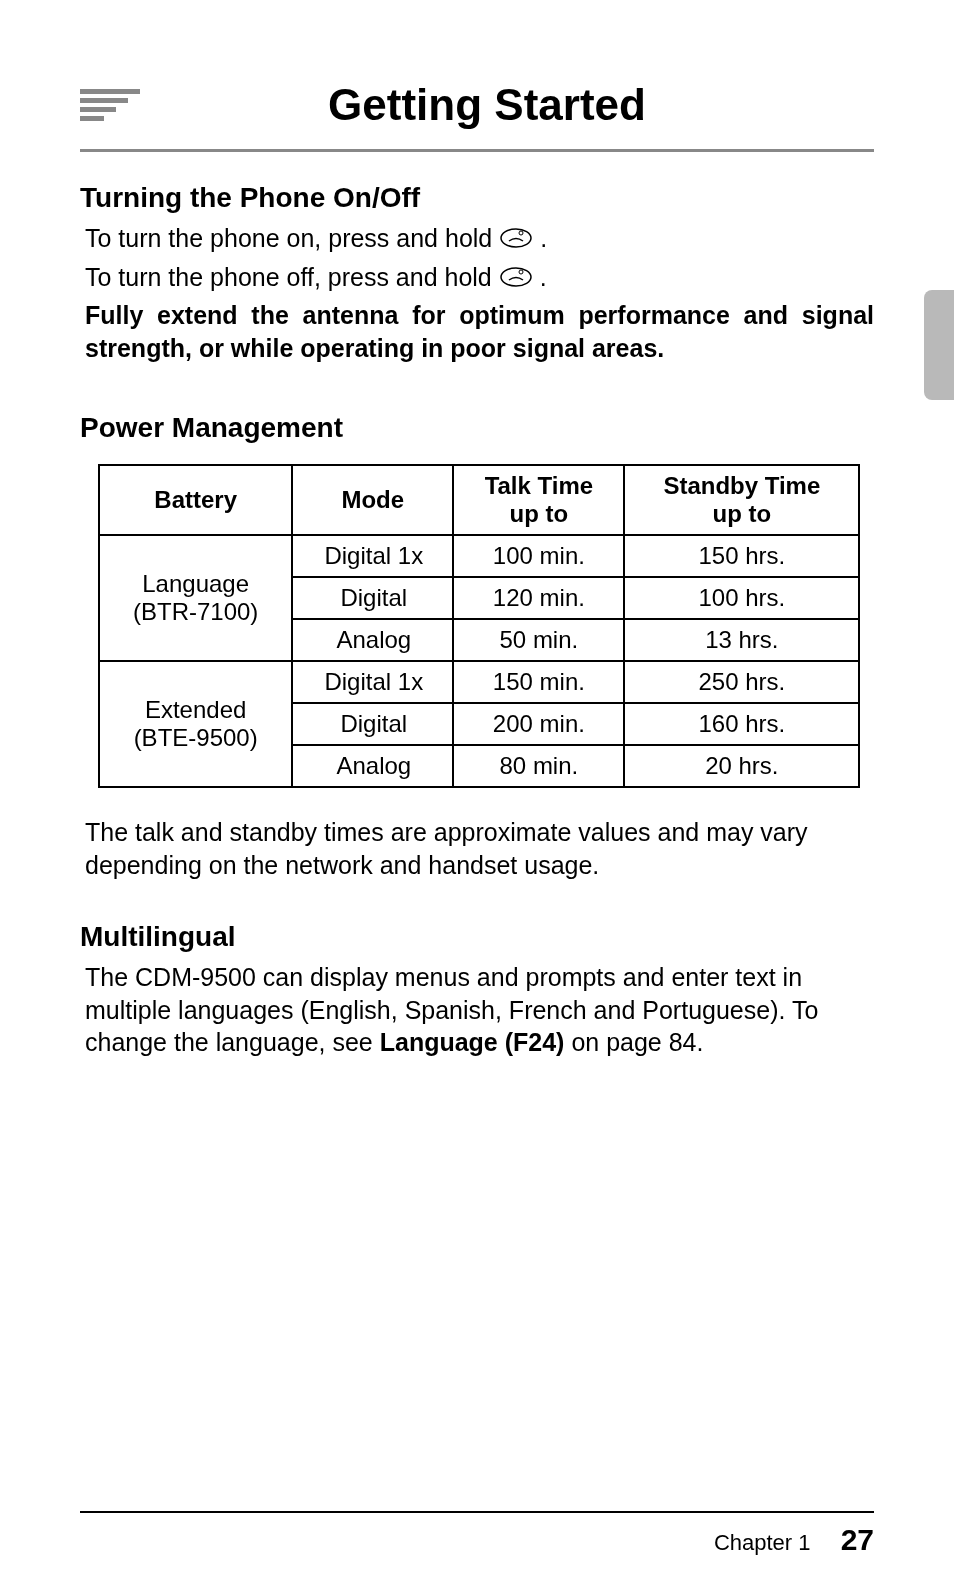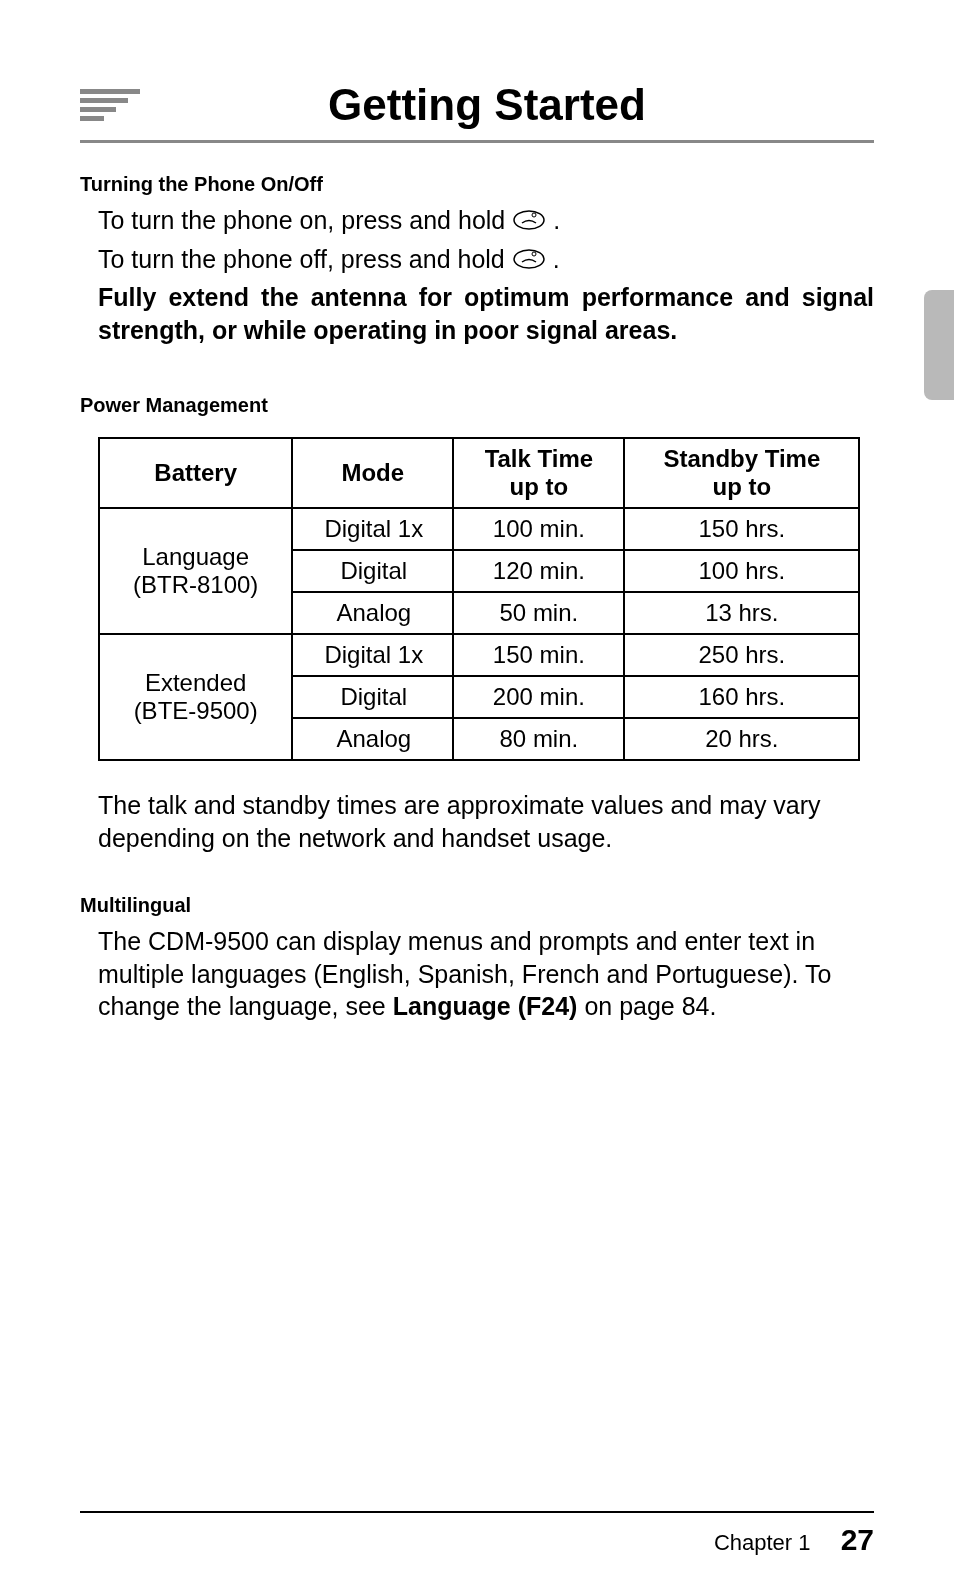--- a/index.html
+++ b/index.html
@@ -15,21 +15,21 @@
   }
   .page {
     padding: 80px 80px 60px 80px;
     height: 100%;
     position: relative;
   }
   .header-row {
     display: flex;
     align-items: center;
     border-bottom: 3px solid #888;
-    padding-bottom: 10px;
+    padding-bottom: 19px;
     margin-bottom: 30px;
   }
   .header-icon {
     width: 60px;
     margin-right: 20px;
   }
   .header-icon .line {
     height: 5px;
     background: #888;
     margin-bottom: 4px;
@@ -39,29 +39,29 @@
   .header-icon .l3 { width: 60%; }
   .header-icon .l4 { width: 40%; margin-bottom:0; }
   .page-title {
     font-size: 44px;
     font-weight: bold;
     flex: 1;
     text-align: center;
     margin-right: 60px;
   }
   .section-heading {
-    font-size: 20px;
+    font-size: 28px;
     font-weight: bold;
     margin-top: 28px;
     margin-bottom: 8px;
   }
   .body-text {
     font-size: 25px;
     line-height: 1.3;
-    margin-left: 18px;
+    margin-left: 5px;
     margin-bottom: 4px;
   }
   .body-text.justify { text-align: justify; font-weight: bold; }
   .pwr-icon {
     display: inline-block;
     vertical-align: middle;
   }
   .tab {
     position: absolute;
     right: 0;
@@ -158,21 +158,21 @@
         <th>
           <span class="th-sub">Standby Time</span>
           <span class="th-sub">up to</span>
         </th>
       </tr>
     </thead>
     <tbody>
       <tr>
         <td class="center" rowspan="3">
           <span style="display:block">Language</span>
-          <span style="display:block">(BTR-8100)</span>
+          <span style="display:block">(BTR-7100)</span>
         </td>
         <td class="mode">Digital 1x</td>
         <td class="center">100 min.</td>
         <td class="center">150 hrs.</td>
       </tr>
       <tr>
         <td class="mode">Digital</td>
         <td class="center">120 min.</td>
         <td class="center">100 hrs.</td>
       </tr>

